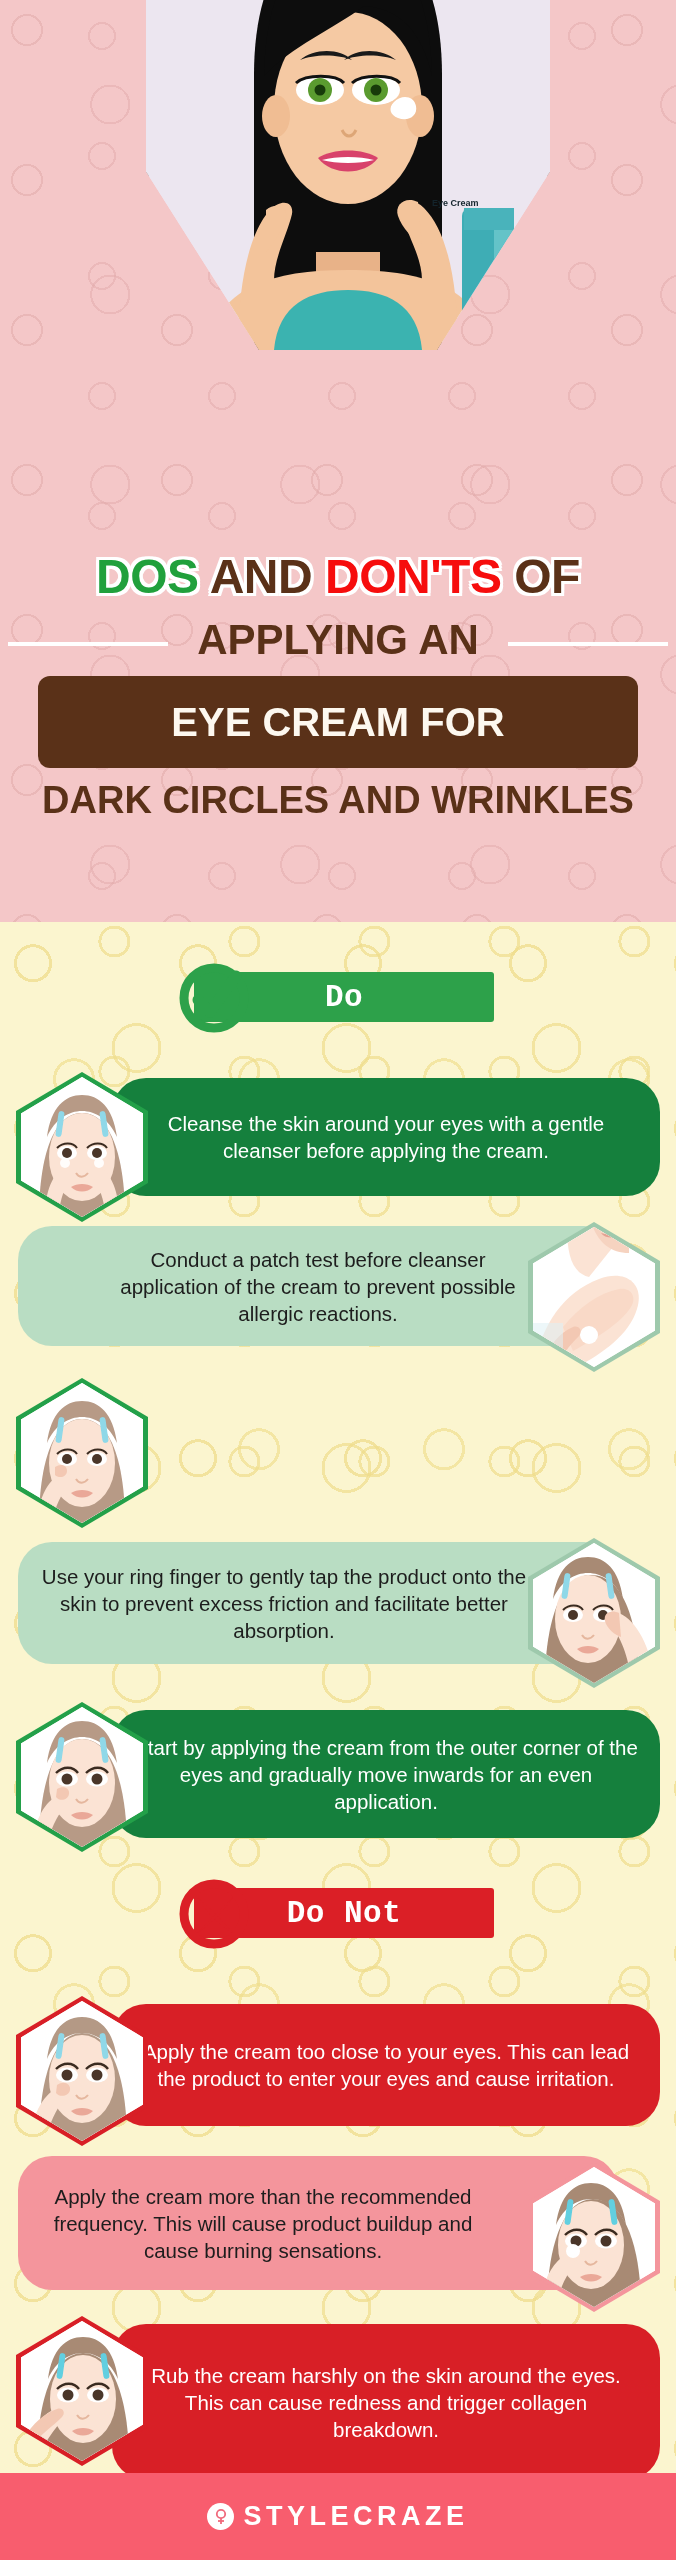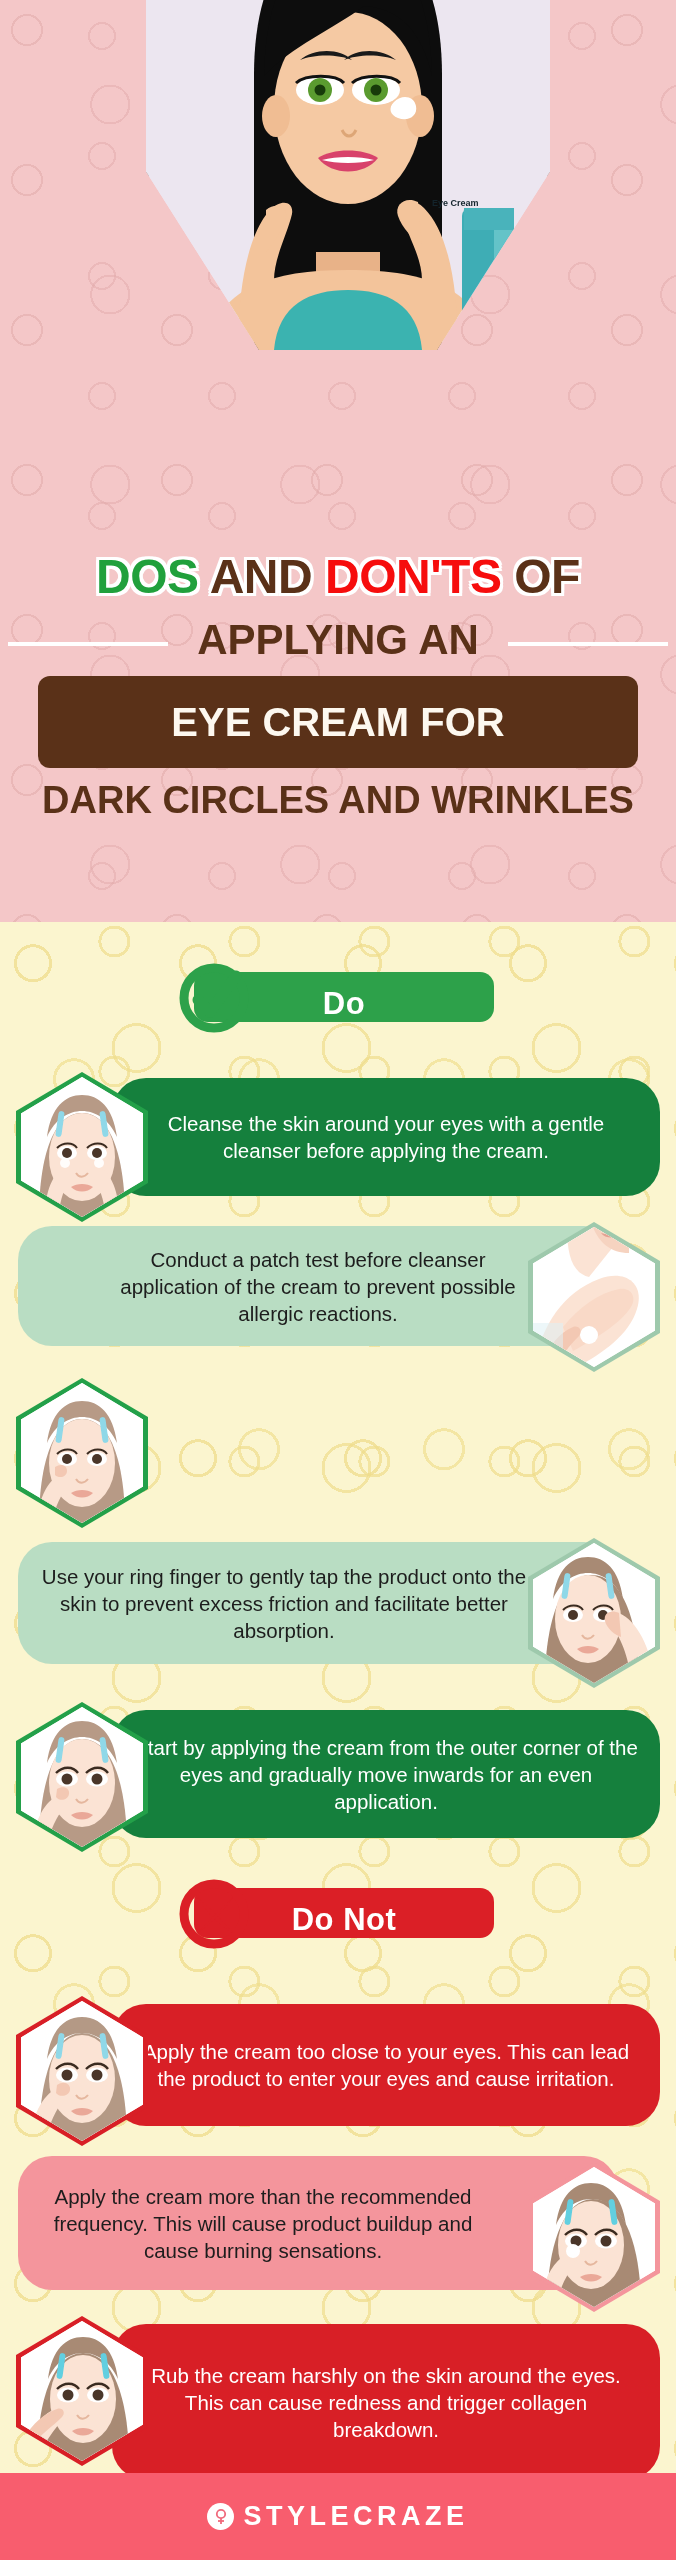--- a/index.html
+++ b/index.html
@@ -93,21 +93,21 @@
   .title-line4 {
     font-family: "Liberation Sans Narrow", "Liberation Sans", sans-serif;
     font-size: 38px; font-weight: bold; color: #5a3118;
     margin-top: 10px; line-height: 44px;
   }
 
   
   .sec-head { position: absolute; left: 0; width: 676px; height: 72px; }
   .sec-head .pill {
     position: absolute; left: 194px; top: 10px; width: 300px; height: 50px;
-    border-radius: 14px; display: flex; align-items: flex-end; justify-content: center;
+    border-radius: 3px; display: flex; align-items: center; justify-content: center; font-family: Liberation Mono, monospace;
   }
   .sec-head .pill span {
     font-size: 31px; font-weight: bold; color: #ffffff; letter-spacing: 0.5px;
   }
   .sec-head .badge {
     position: absolute; left: 178px; top: 0px; width: 72px; height: 72px; z-index: 3;
   }
   .pill-do  { background: #2da14a; }
   .pill-dont{ background: #db1f26; }
 

